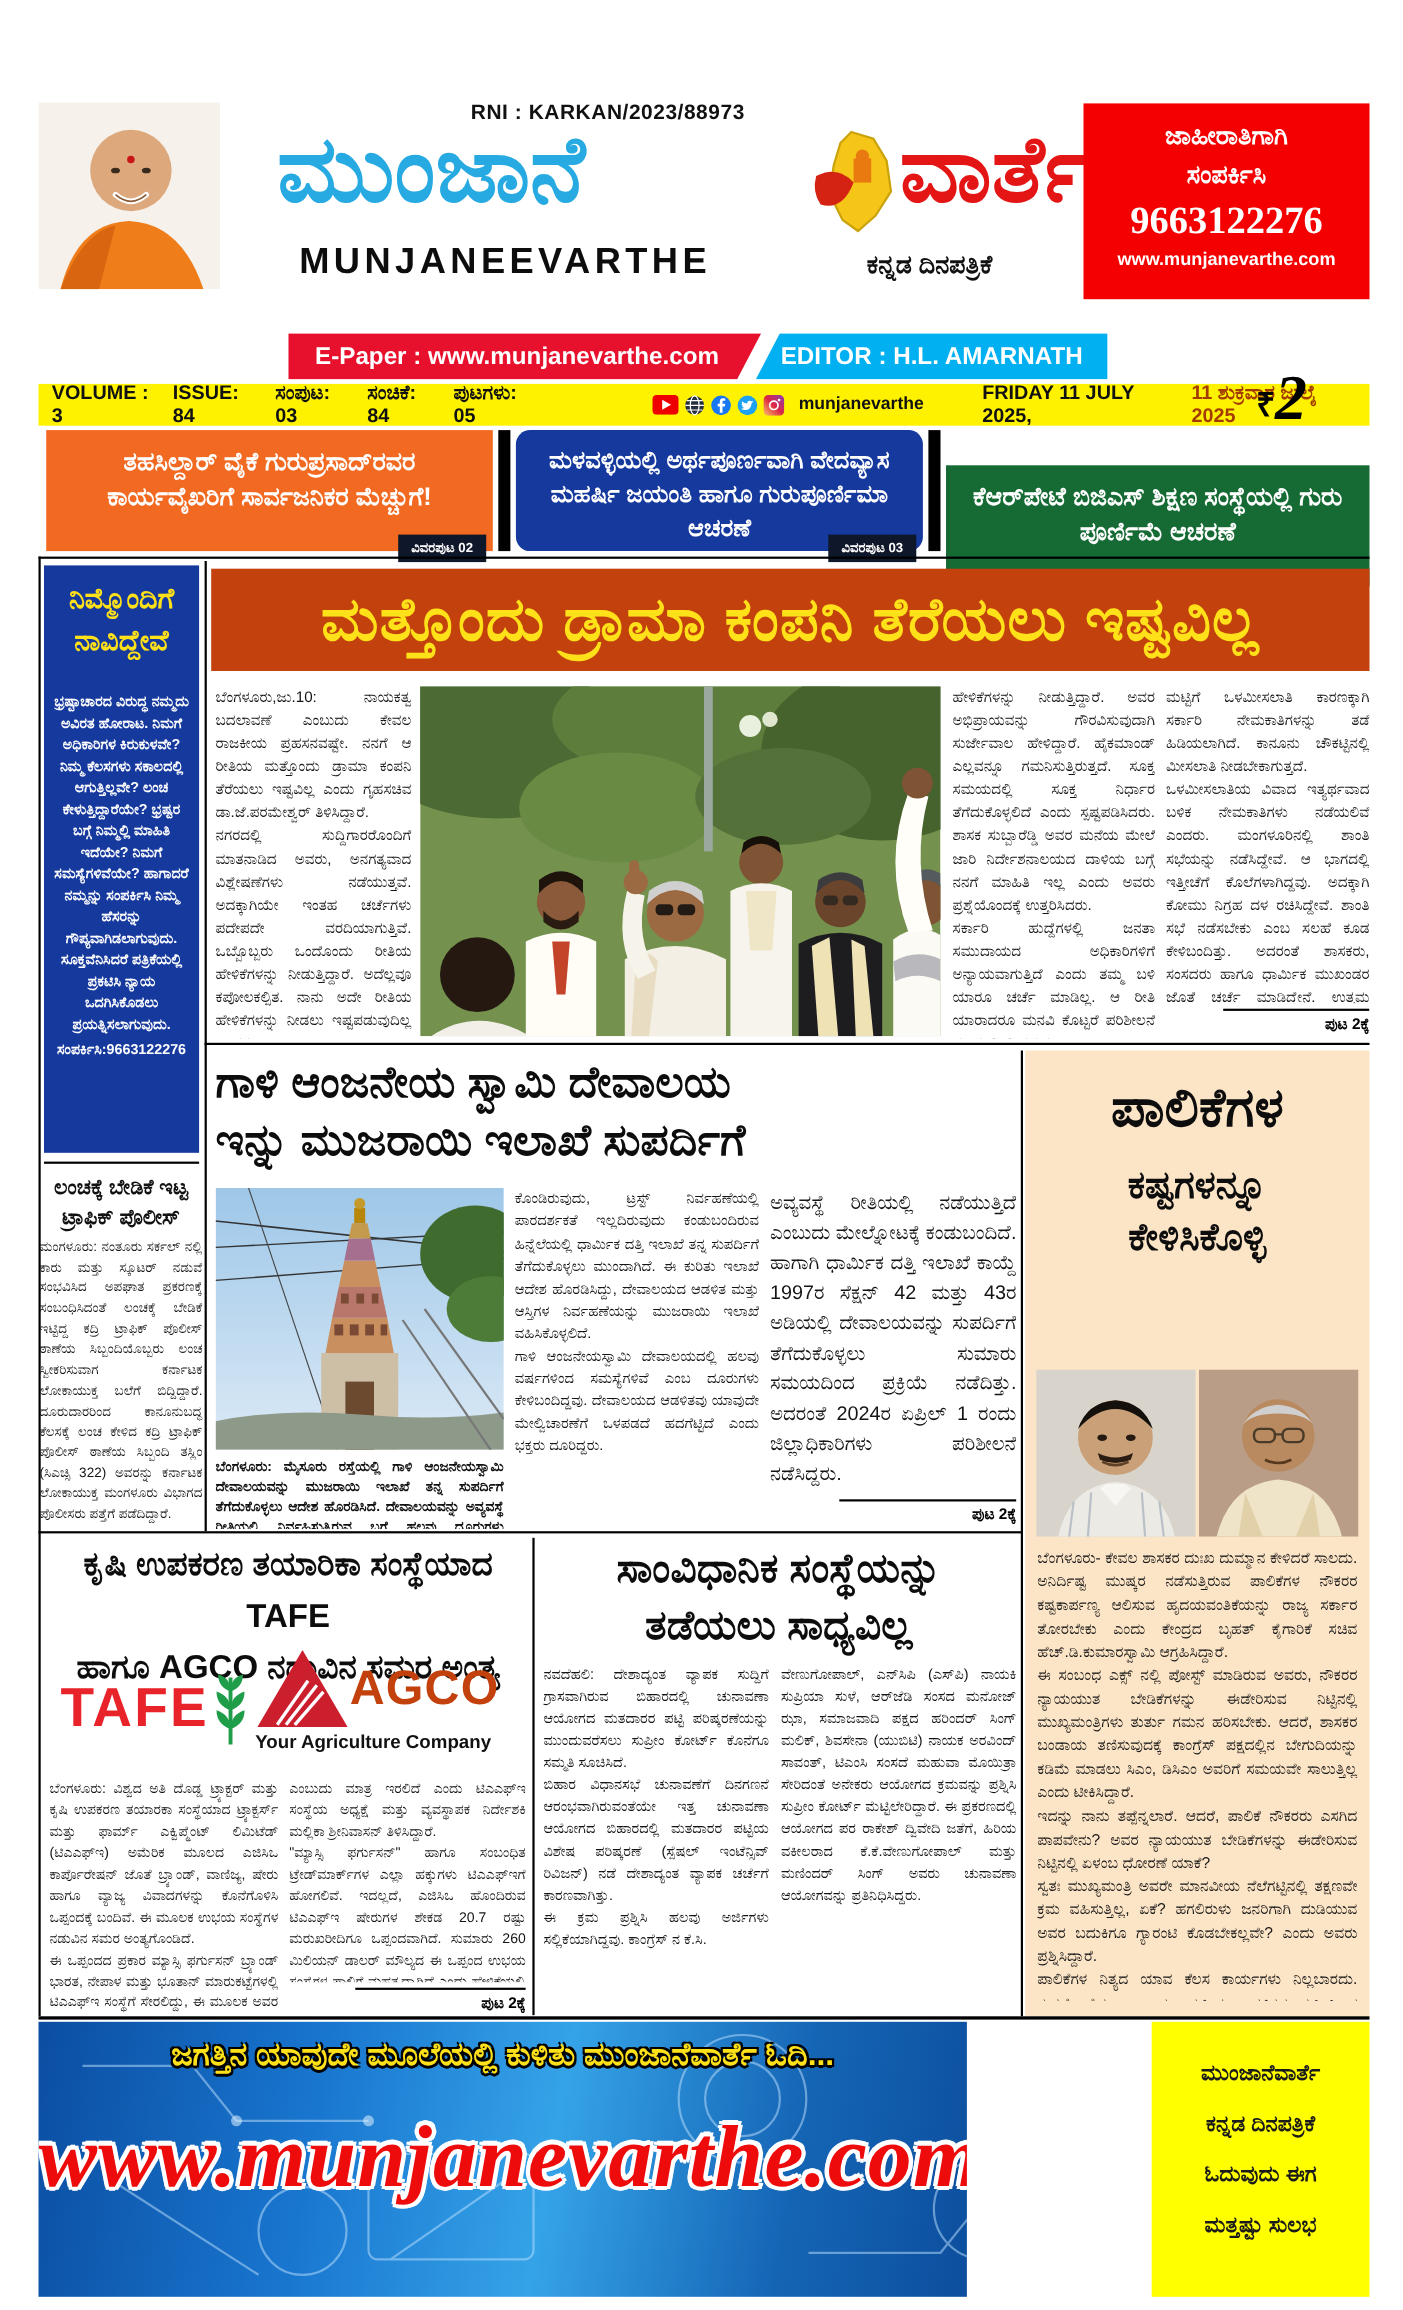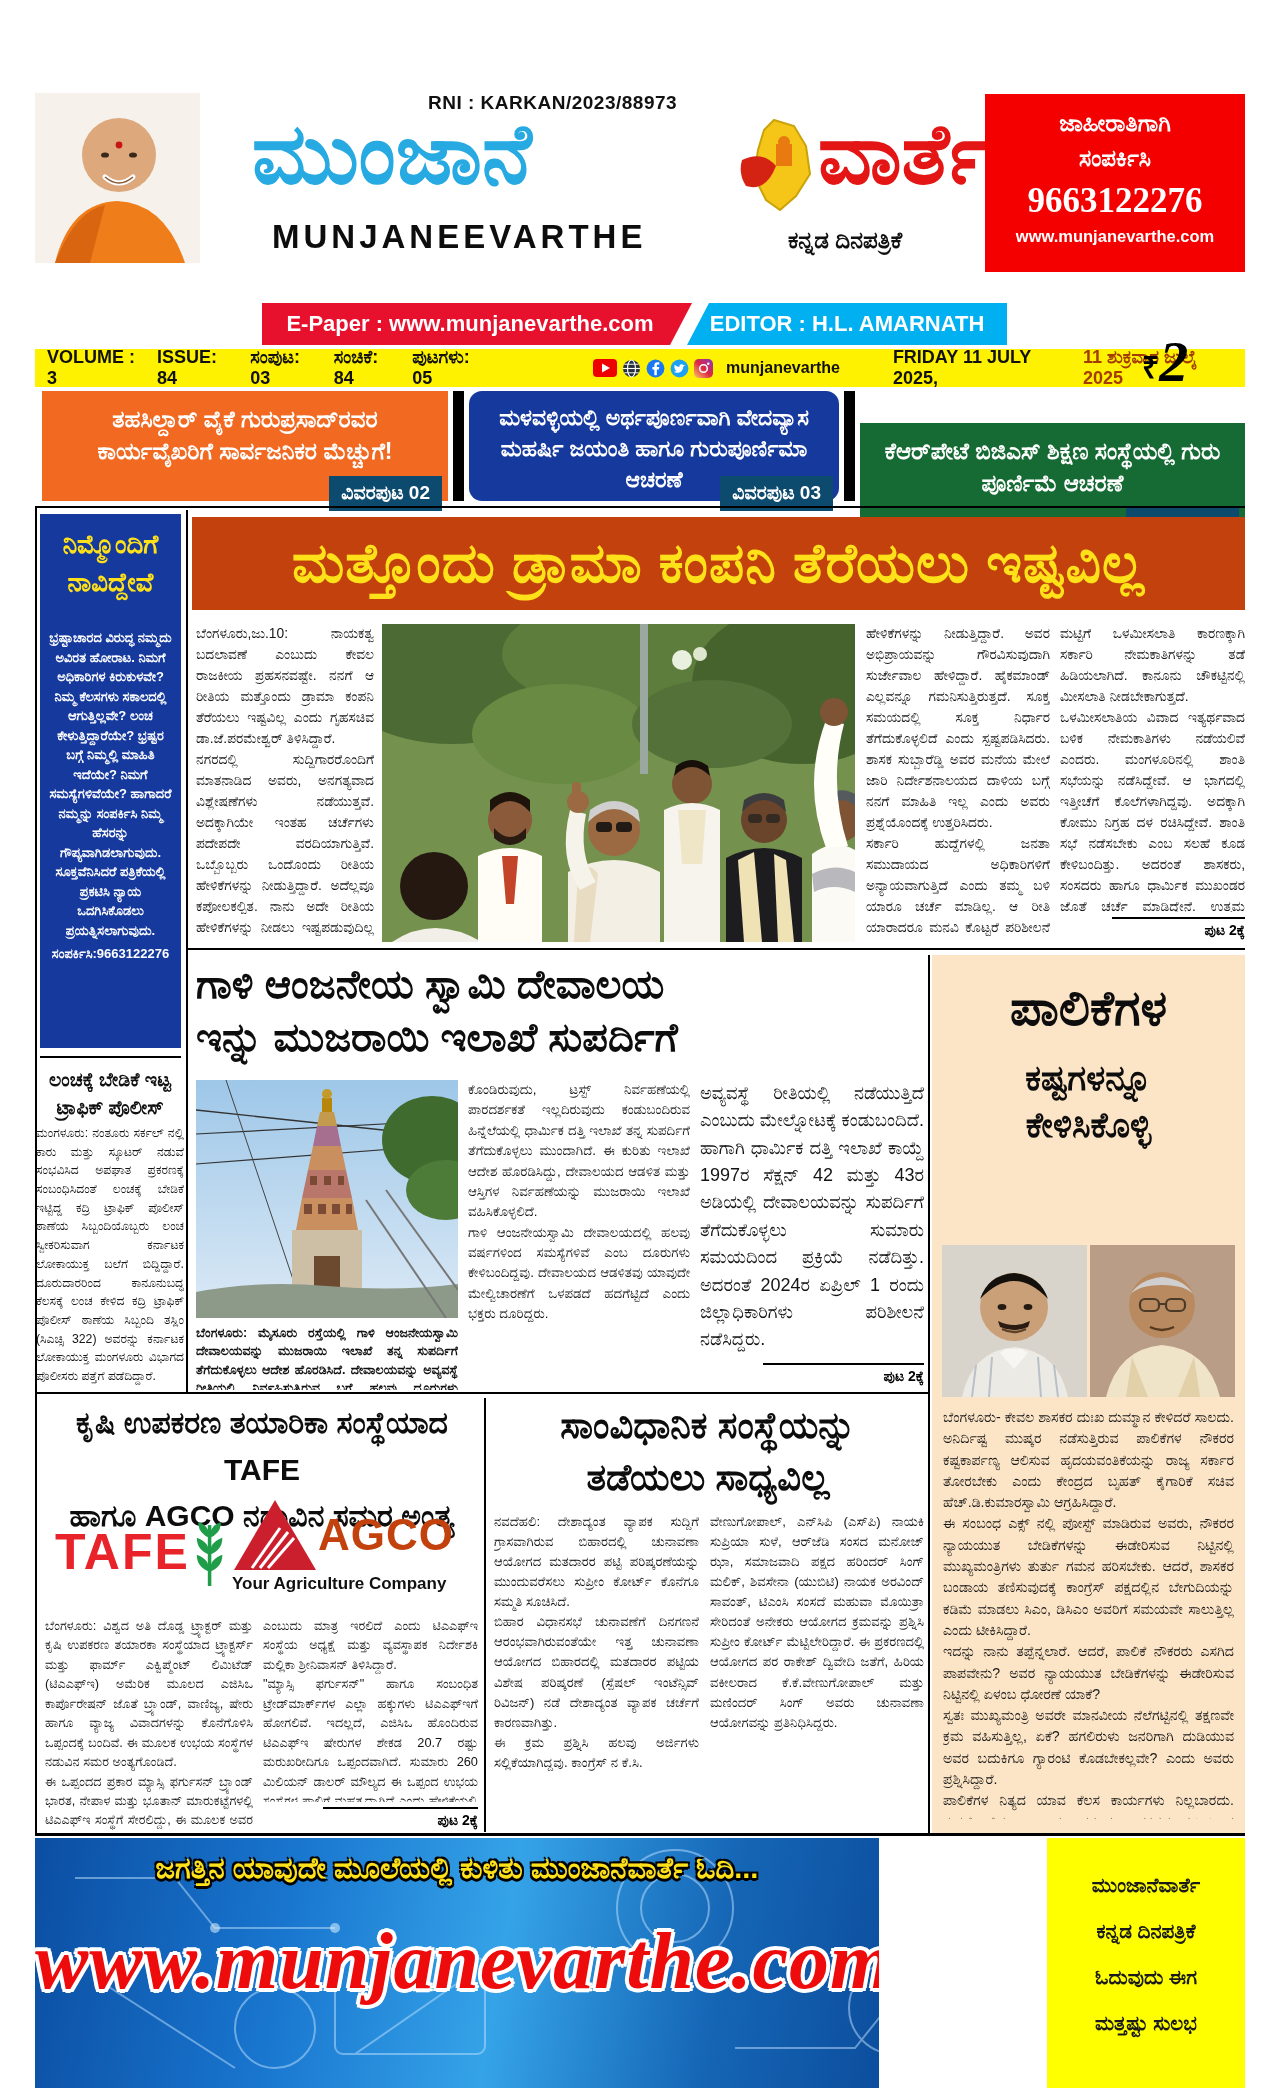--- a/index.html
+++ b/index.html
@@ -22,21 +22,21 @@
   .epaper{background:#e8112d;color:#fff;font-size:22px;font-weight:bold;display:flex;align-items:center;justify-content:center;clip-path:polygon(0 0,100% 0,calc(100% - 22px) 100%,0 100%);padding-right:14px;}
   .editor{background:#00b0f0;color:#fff;font-size:22px;font-weight:bold;display:flex;align-items:center;justify-content:center;clip-path:polygon(22px 0,100% 0,100% 100%,0 100%);}
   .infobar{background:#fff200;display:flex;align-items:center;gap:13px;padding:0 12px;font-size:18px;font-weight:bold;color:#111;}
   .infobar .kn-date{color:#a33c00;}
   .icons{display:flex;align-items:center;gap:5px;}
   .price{display:flex;align-items:flex-start;}
   .price .cur{font-size:30px;font-weight:900;margin-top:10px;}
   .price .num{font-family:"Liberation Serif",serif;font-size:58px;font-weight:900;font-style:italic;line-height:.9;}
   
   .teaser{color:#fff;text-align:center;font-size:23px;font-weight:bold;line-height:1.4;padding:12px 14px;box-sizing:border-box;height:110px;}
-  .teaser .badge{position:absolute;right:6px;bottom:-10px;background:#0c4a6e;color:#fff;font-size:19px;font-weight:bold;padding:4px 12px;}
+  .teaser .badge{position:absolute;right:6px;bottom:-10px;background:#0f172a;color:#fff;font-size:12px;font-weight:bold;padding:4px 12px;}
   .t-orange{background:#f26a21;}
   .t-blue{background:#16399e;border-radius:13px;}
   .t-green{background:#156b33;}
   
   .promo{background:#16399e;color:#fff;text-align:center;padding:12px 7px;box-sizing:border-box;}
   .promo .pt{color:#ffe11a;font-size:26px;font-weight:800;line-height:1.45;}
   .promo .pb{font-size:13px;line-height:1.5;margin-top:27px;font-weight:bold;}
   .promo .pc{font-size:13px;font-weight:800;margin-top:6px;}
   .side-title{font-size:19px;font-weight:800;text-align:center;line-height:1.45;color:#111;}
   

